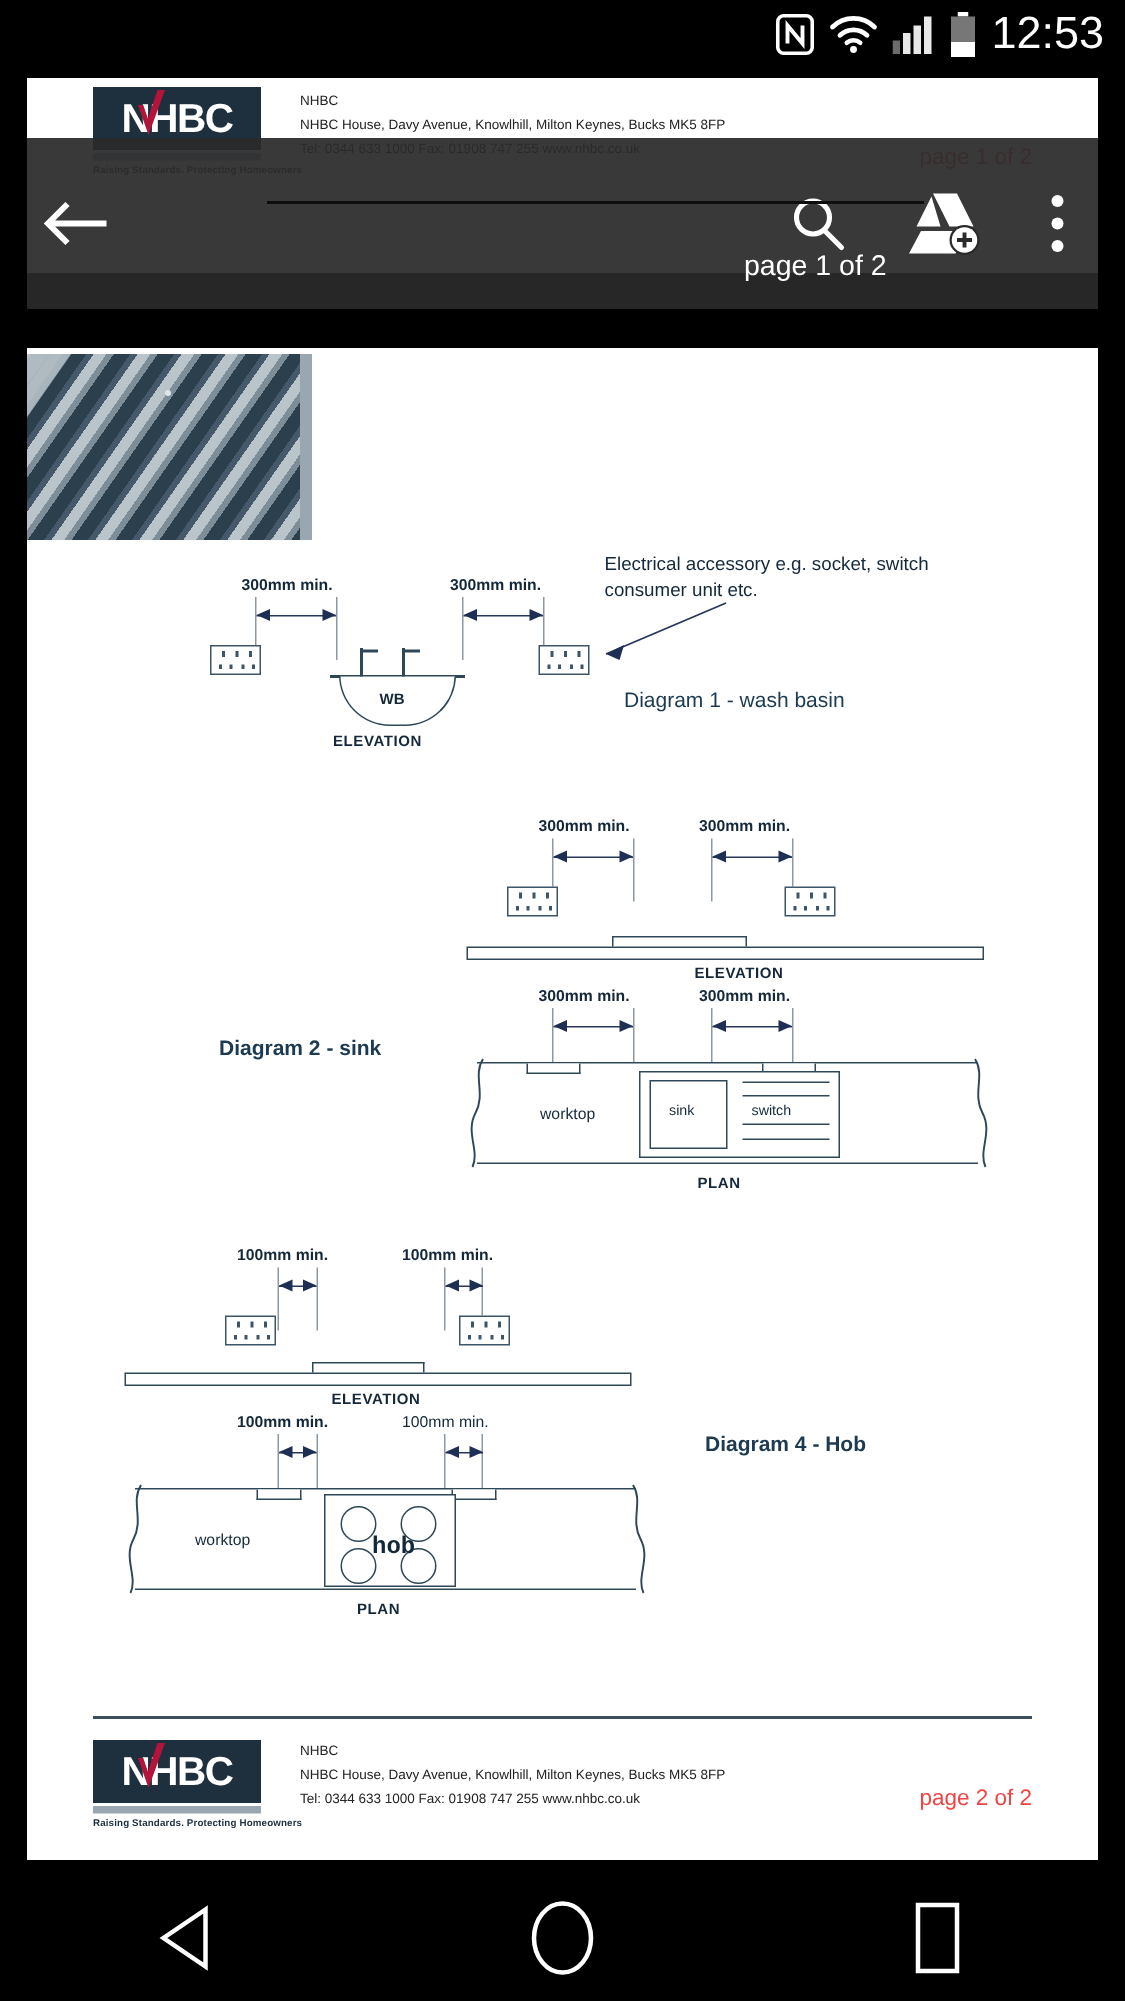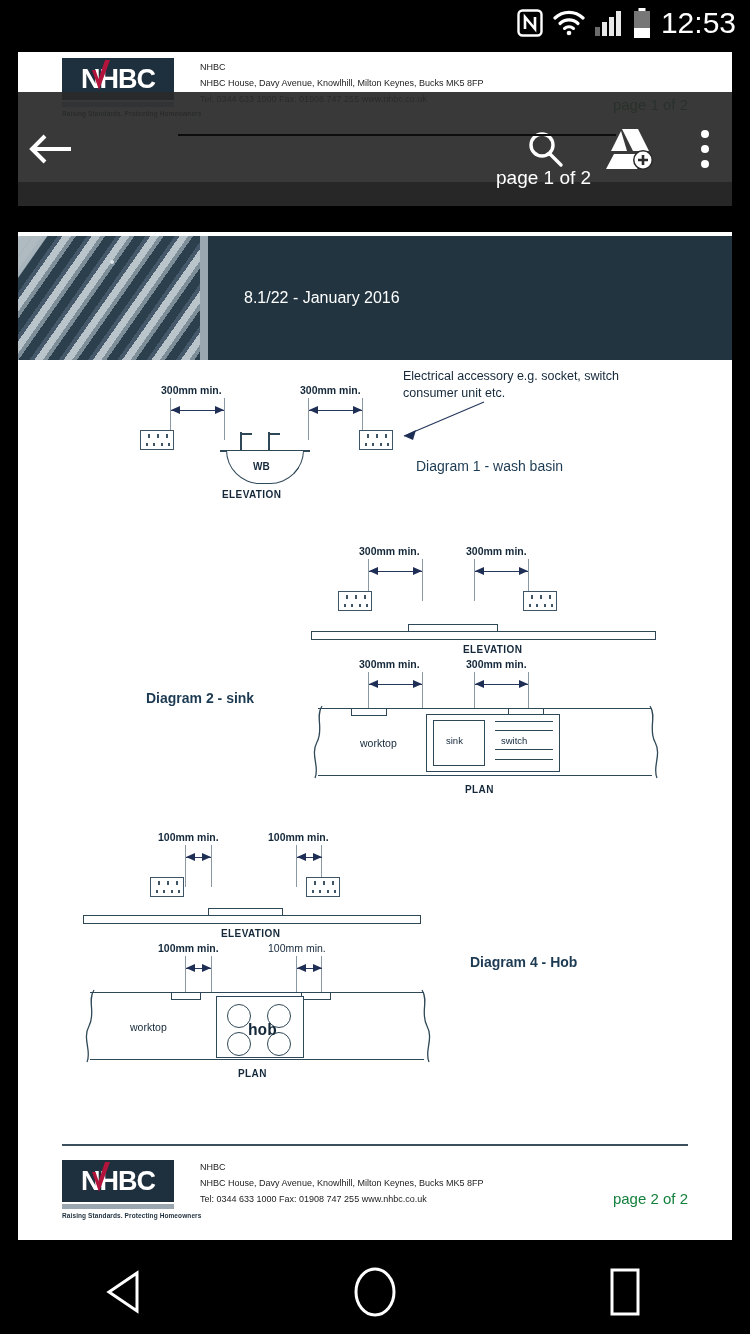--- a/index.html
+++ b/index.html
@@ -34,21 +34,21 @@
   .nhbc-logo .box { position:relative; background:#1e2f3d; height:42px;
     display:flex; align-items:center; justify-content:center; }
   .nhbc-logo .box .word { color:#fff; font-weight:bold; font-size:27px;
     letter-spacing:-1px; font-family:"Liberation Sans", sans-serif; }
   .nhbc-logo .tick { position:absolute; left:28px; top:2px; width:22px; height:34px; }
   .nhbc-logo .bar { height:5px; background:#9aa7b0; margin-top:2px; }
   .nhbc-logo .tagline { font-size:6.5px; font-weight:bold; color:#1e2f3d;
     margin-top:3px; letter-spacing:0.1px; white-space:nowrap; }
   .nhbc-addr { font-size:9px; color:#222; line-height:1.75; white-space:nowrap; }
   .nhbc-rule { height:2px; background:#3c4f5c; }
-  .pagelabel { font-size:15px; color:#15803d; }
+  .pagelabel { font-size:15px; color:#ef4444; }
 
   
   #toolbar { position:absolute; left:18px; top:46px; width:714px; height:114px;
     background:rgba(42,42,42,0.93); display:flex; align-items:center; }
   #tb-back { width:64px; display:flex; align-items:center; justify-content:center; }
   #tb-title { flex:0 0 auto; color:#fff; font-size:34px; white-space:nowrap;
     margin-left:-6px; }
   #tb-spacer { flex:1 1 auto; }
   #tb-search { width:74px; display:flex; align-items:center; justify-content:center; }
   #tb-drive { width:96px; position:relative; display:flex; align-items:center;
@@ -220,23 +220,20 @@
     <div class="page" id="page2">
 
       <div id="banner">
         <div class="photo">
           <div class="stripes"></div>
           <div class="wide1"></div>
           <div class="wide2"></div>
           <div class="dot"></div>
         </div>
         <div class="gap"></div>
-        <div class="navy">
-          <span class="btext">8.1/22 - January 2016</span>
-        </div>
       </div>
 
       <div id="diagrams">
 
         <div class="dimtext" style="left:143px;top:24px;">300mm min.</div>
         <div class="dimtext" style="left:282px;top:24px;">300mm min.</div>
 
         <div class="leadline" style="left:152px;top:38px;height:42px;"></div>
         <div class="leadline" style="left:206px;top:38px;height:42px;"></div>
         <div class="leadline" style="left:290px;top:38px;height:42px;"></div>

